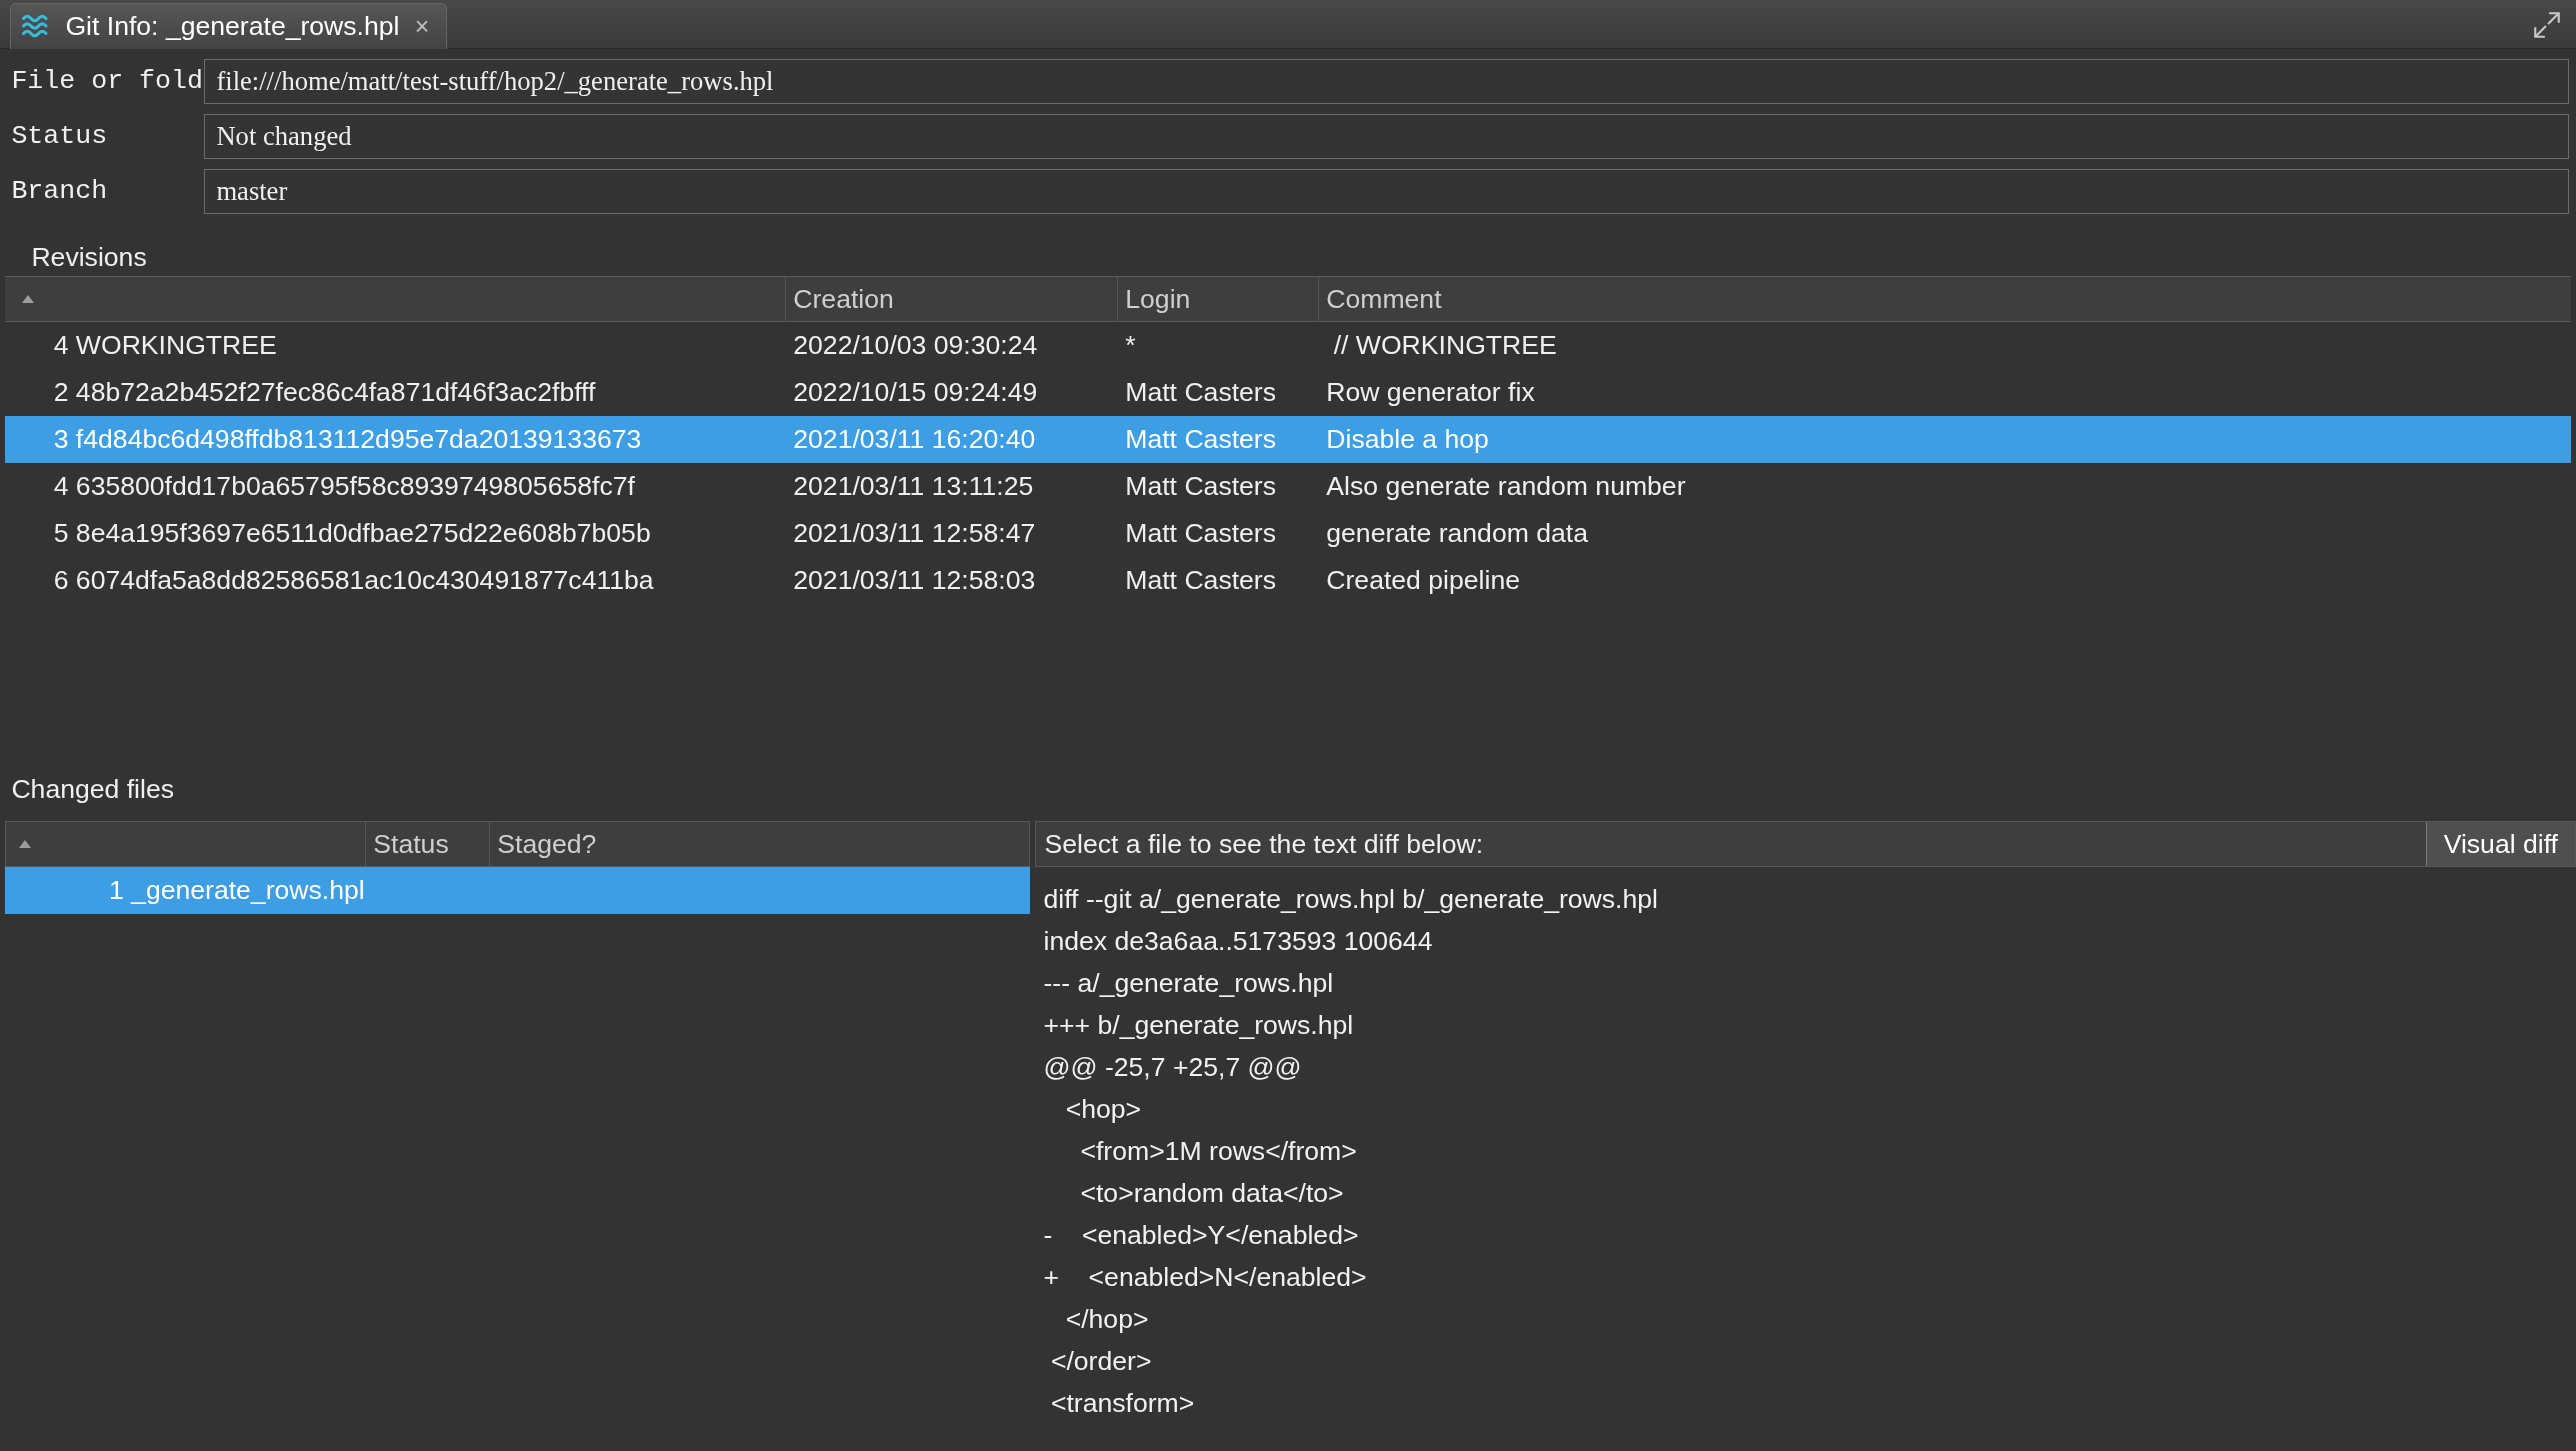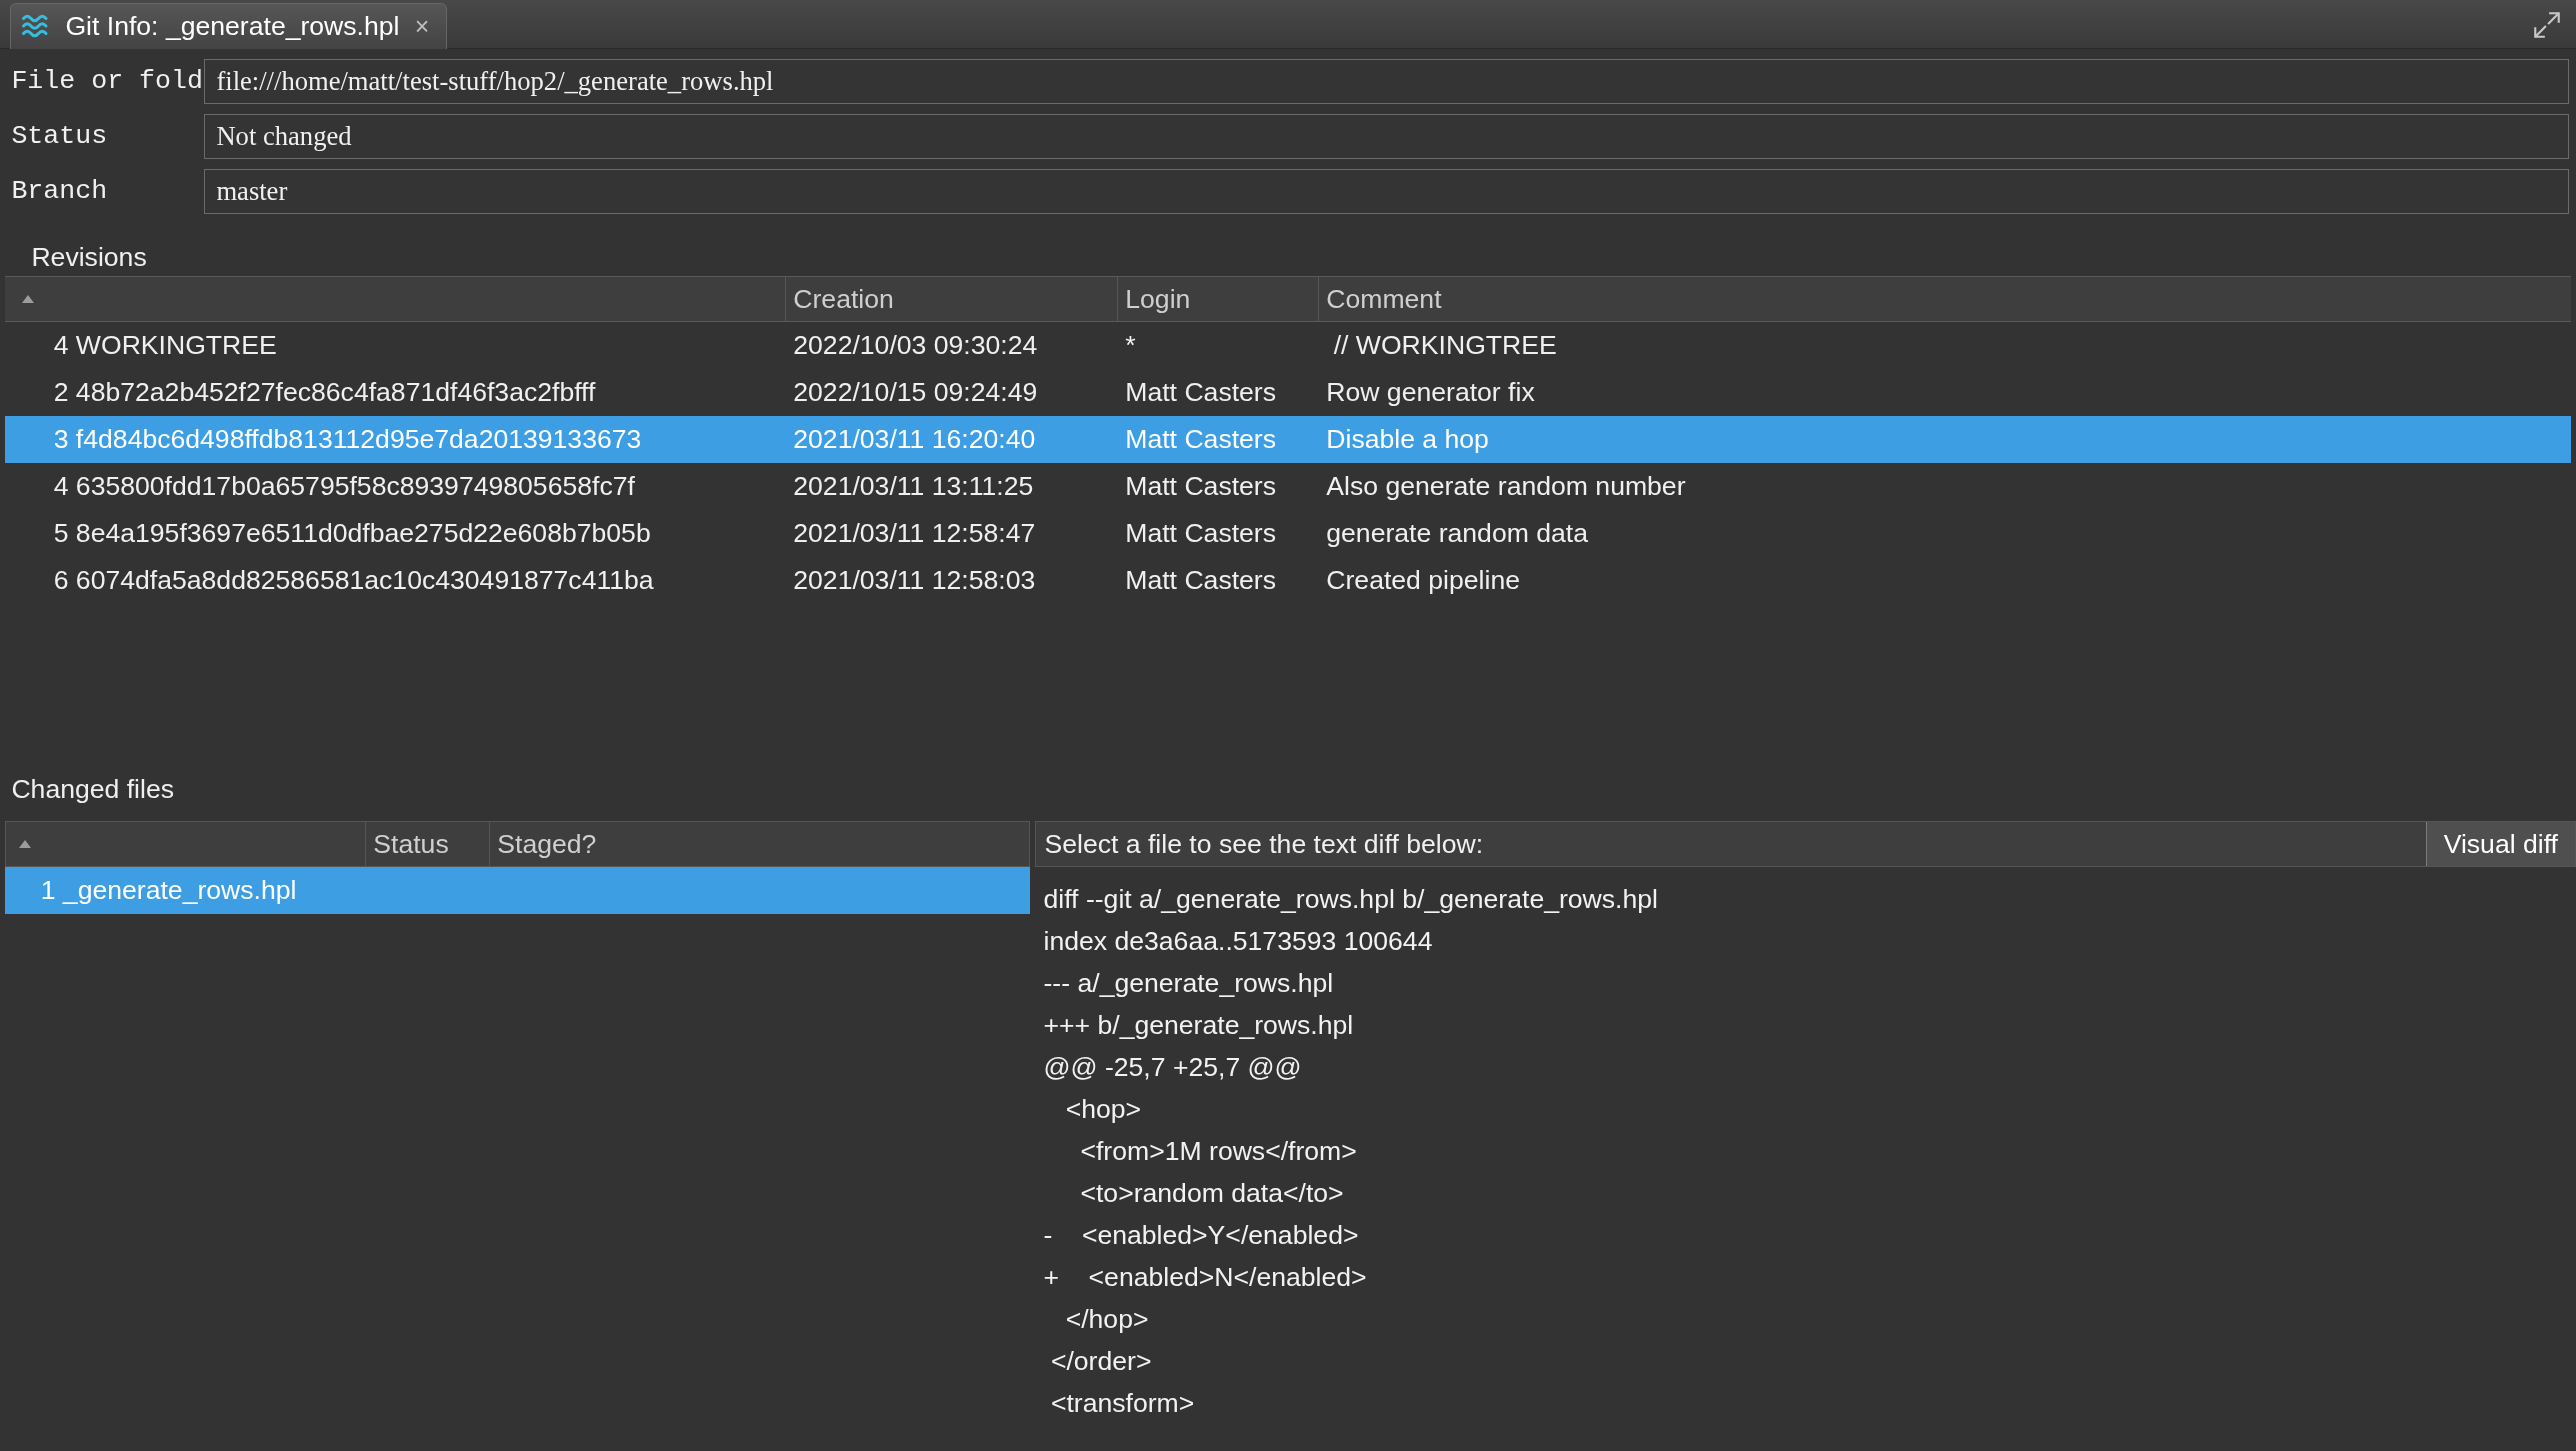--- a/index.html
+++ b/index.html
@@ -40,21 +40,21 @@
   .trow { height:47px; cursor:default; }
   .trow .cell { height:47px; line-height:47px; padding-left:7.6px; white-space:pre; overflow:hidden; }
   .trow .cell.first { padding-left:49px; }
   .trow.selected { background:var(--selection,#3e9ee3); color:#ffffff; }
 
   
   .files-table { position:absolute; left:4.7px; top:821px; bottom:0; width:1025px; }
   .grid-files { display:grid; grid-template-columns:360px 124px 1fr; }
   .files-header { height:46px; background:#3e3e3e; border:0.9px solid #565656; color:#cfcfcf; }
   .files-header .hcell.first { padding-left:40px; }
-  .file-row { height:47px; }
+  .file-row { height:47px;text-align:right; }
   .file-row .cell { height:47px; line-height:47px; padding-left:7.6px; white-space:pre; overflow:hidden; }
   .file-row .cell.first { padding-left:36px; }
   .file-row.selected { background:var(--selection,#3e9ee3); color:#ffffff; }
 
   
   .diff-panel { position:absolute; left:1035px; right:0; top:821px; bottom:0; }
   .diff-header { display:flex; align-items:center; justify-content:space-between; height:46px;
                  background:#3e3e3e; border:0.9px solid #565656; color:#f0f0f0; padding-left:8.5px; }
   .visual-diff-btn { height:44px; margin:0; padding:0 17px; background:#4f4f4f; color:#ffffff;
                      border:none; border-left:0.9px solid #7d7d7d; font-family:inherit; font-size:26.6px; cursor:pointer; }

